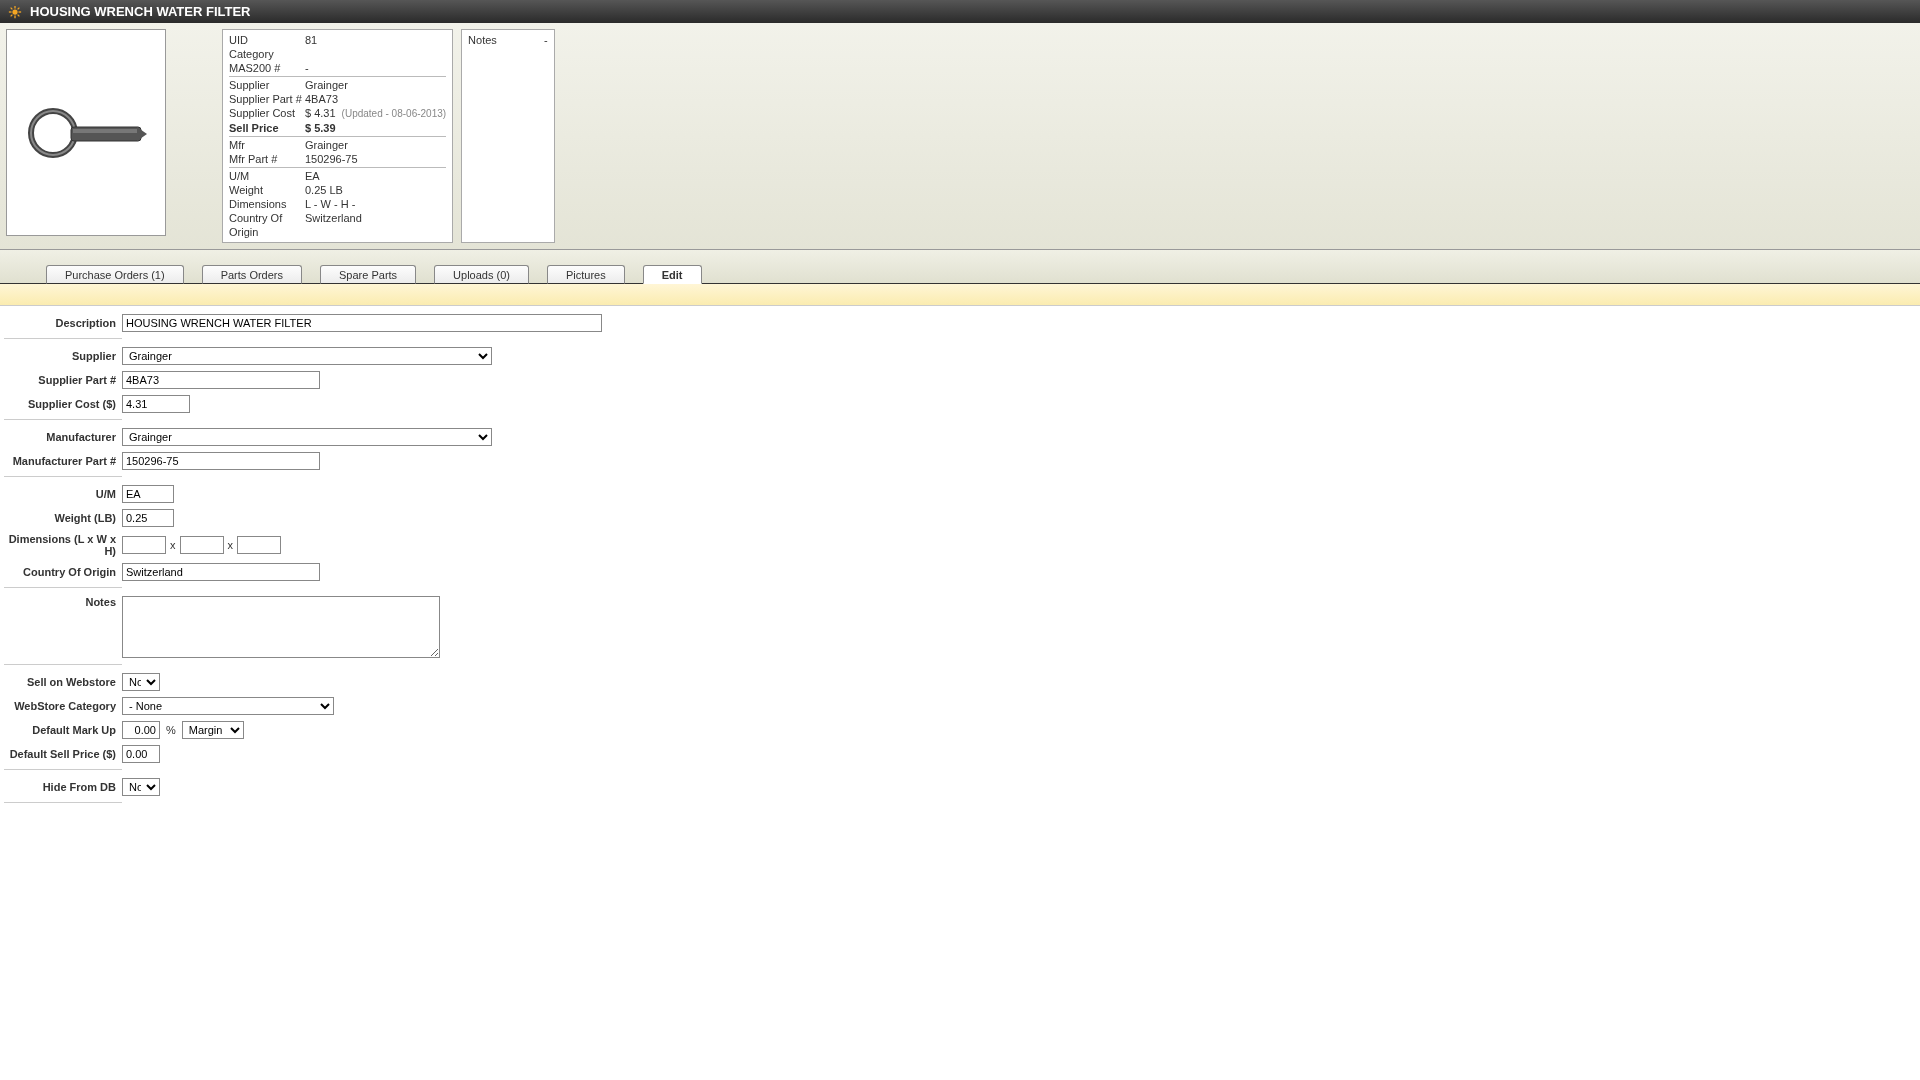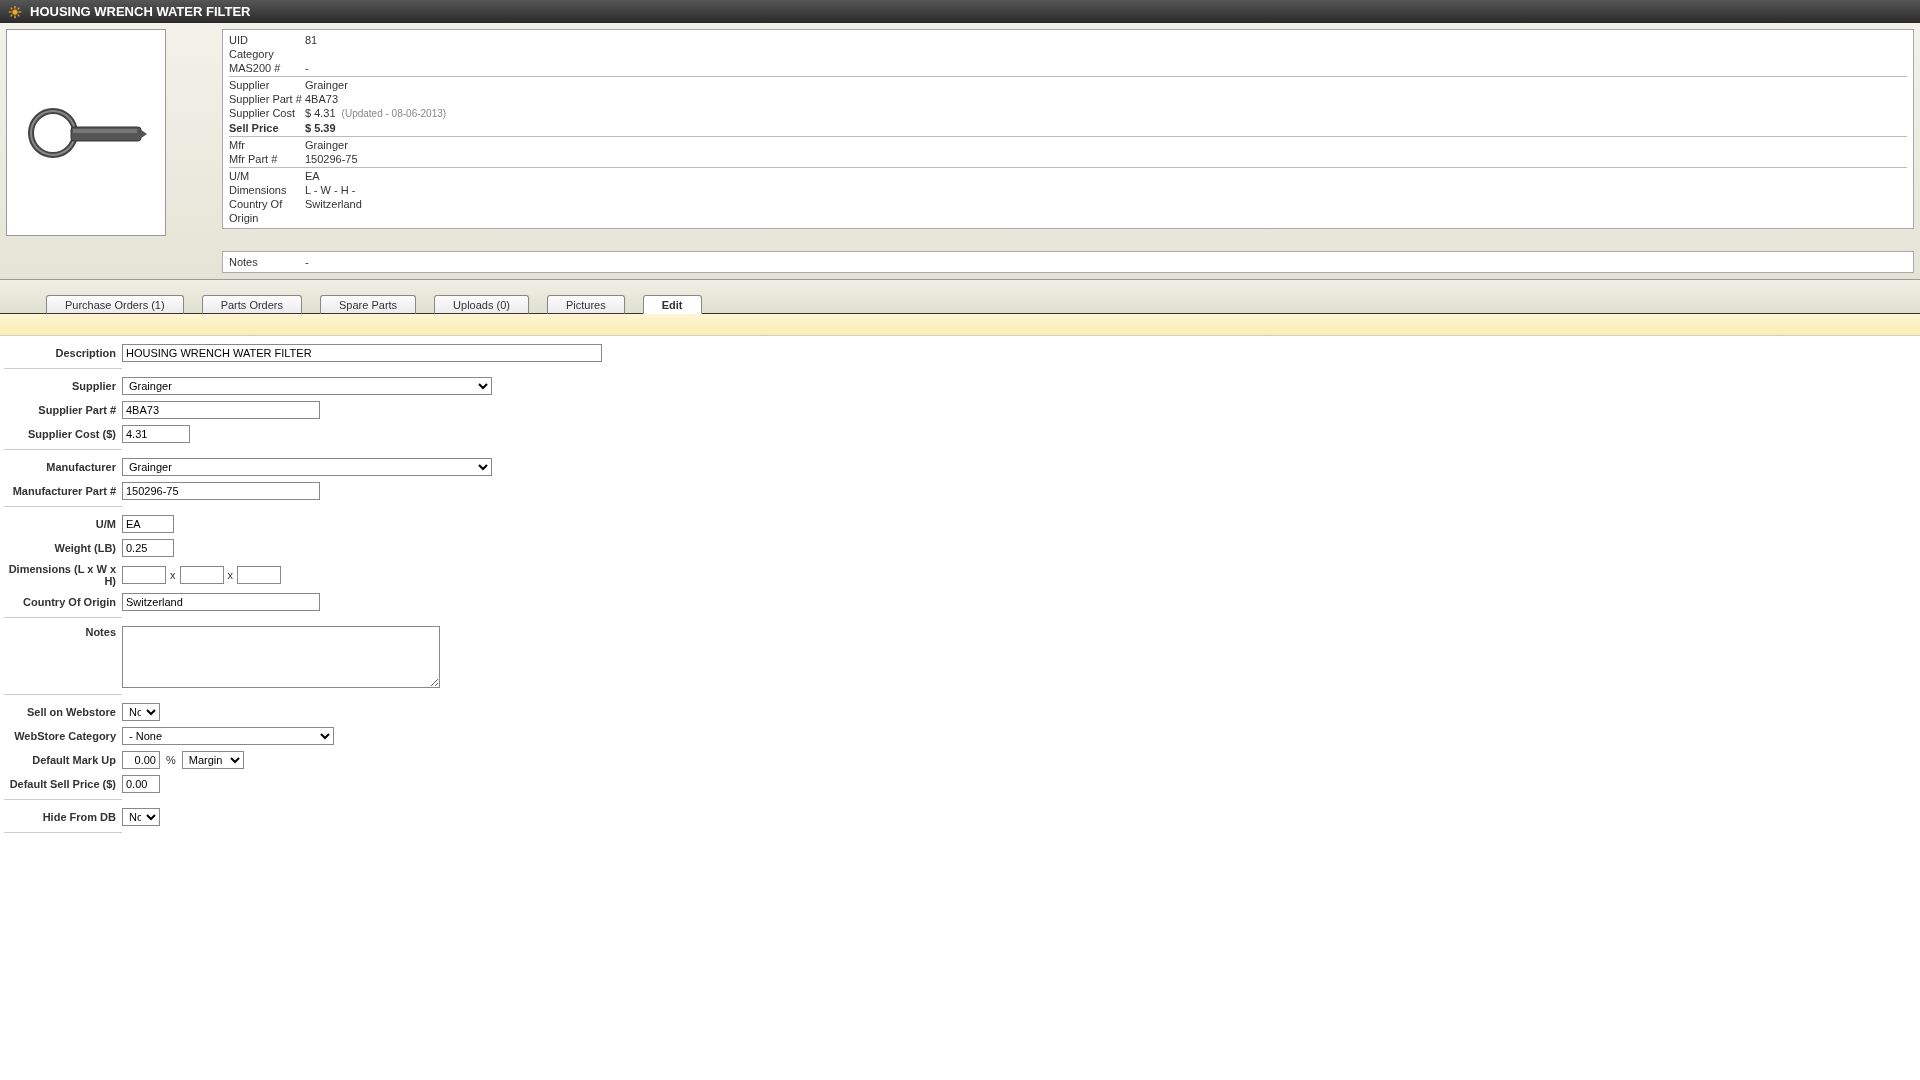--- a/index.html
+++ b/index.html
@@ -33,21 +33,21 @@
   height: 207px;
   background: #fff;
   border: 1px solid #999;
   display: flex;
   align-items: center;
   justify-content: center;
   flex-shrink: 0;
 }
 .wrench-svg { width: 130px; }
 
-.info-panel { flex: 1; display: flex; flex-direction: column; gap: 22px; padding-left: 48px; }
+.info-panel { flex: 1; display: flex; flex-direction: row; gap: 8px; padding-left: 48px; }
 .info-block {
   background: #fff;
   border: 1px solid #aaa;
   padding: 3px 6px;
 }
 .info-row { display: flex; line-height: 14px; padding: 0; }
 .info-label { width: 76px; font-weight: normal; color: #333; }
 .info-label.bold { font-weight: bold; }
 .info-value { flex: 1; }
 .info-updated { color: #888; font-size: 10px; margin-left: 6px; }
@@ -202,20 +202,24 @@
       <div class="info-row">
           <span class="info-label">Mfr Part #</span>
           <span class="info-value">150296-75</span>
         </div>
       <hr class="info-hr">
       <div class="info-row">
           <span class="info-label">U/M</span>
           <span class="info-value">EA</span>
         </div>
       <div class="info-row">
+          <span class="info-label">Weight</span>
+          <span class="info-value">0.25 LB</span>
+        </div>
+      <div class="info-row">
           <span class="info-label">Dimensions</span>
           <span class="info-value">L -   W -   H -</span>
         </div>
       <div class="info-row">
           <span class="info-label">Country Of Origin</span>
           <span class="info-value">Switzerland</span>
         </div>
     </div>
     <div class="info-block">
       <div class="info-row">

